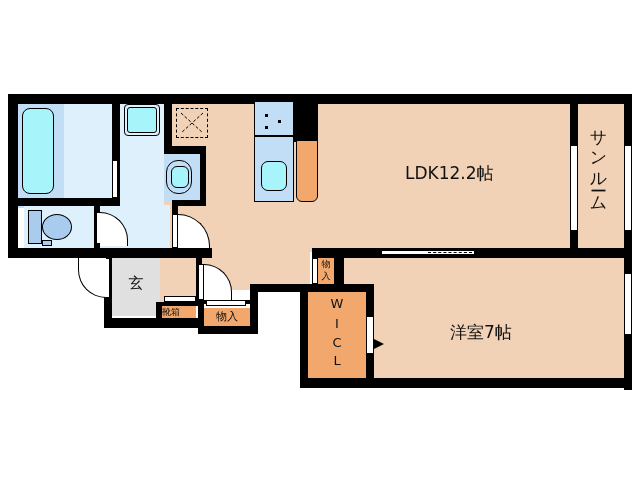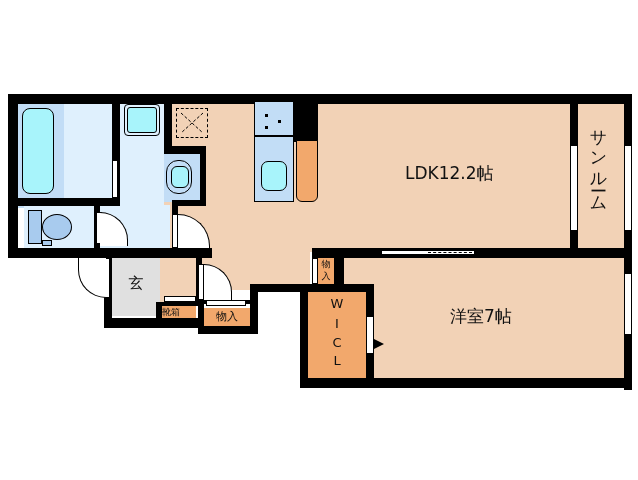--- a/index.html
+++ b/index.html
@@ -160,14 +160,14 @@
 
 <div class="abs" style="left:382px;top:250px;width:92px;height:5px;background:#fff;border-top:1px solid #000;border-bottom:1px solid #000;">
   <div class="abs" style="left:46px;top:1px;width:44px;height:1px;border-top:1px dashed #000;"></div>
 </div>
 
 <div class="abs window" style="left:570px;top:146px;width:8px;height:84px;"></div>
 <div class="abs window" style="left:624px;top:146px;width:8px;height:84px;"></div>
 <div class="abs window" style="left:624px;top:274px;width:8px;height:60px;"></div>
 
 <div class="abs label" style="left:380px;top:162px;font-size:17px;margin-left:25px;">LDK12.2帖</div>
-<div class="abs label" style="left:450px;top:305px;font-size:17px;">洋室7帖</div>
+<div class="abs label" style="left:450px;top:321px;font-size:17px;">洋室7帖</div>
 <div class="abs label vtext" style="left:588px;top:118px;font-size:17px;">サンルーム</div>
 
 </body></html>

